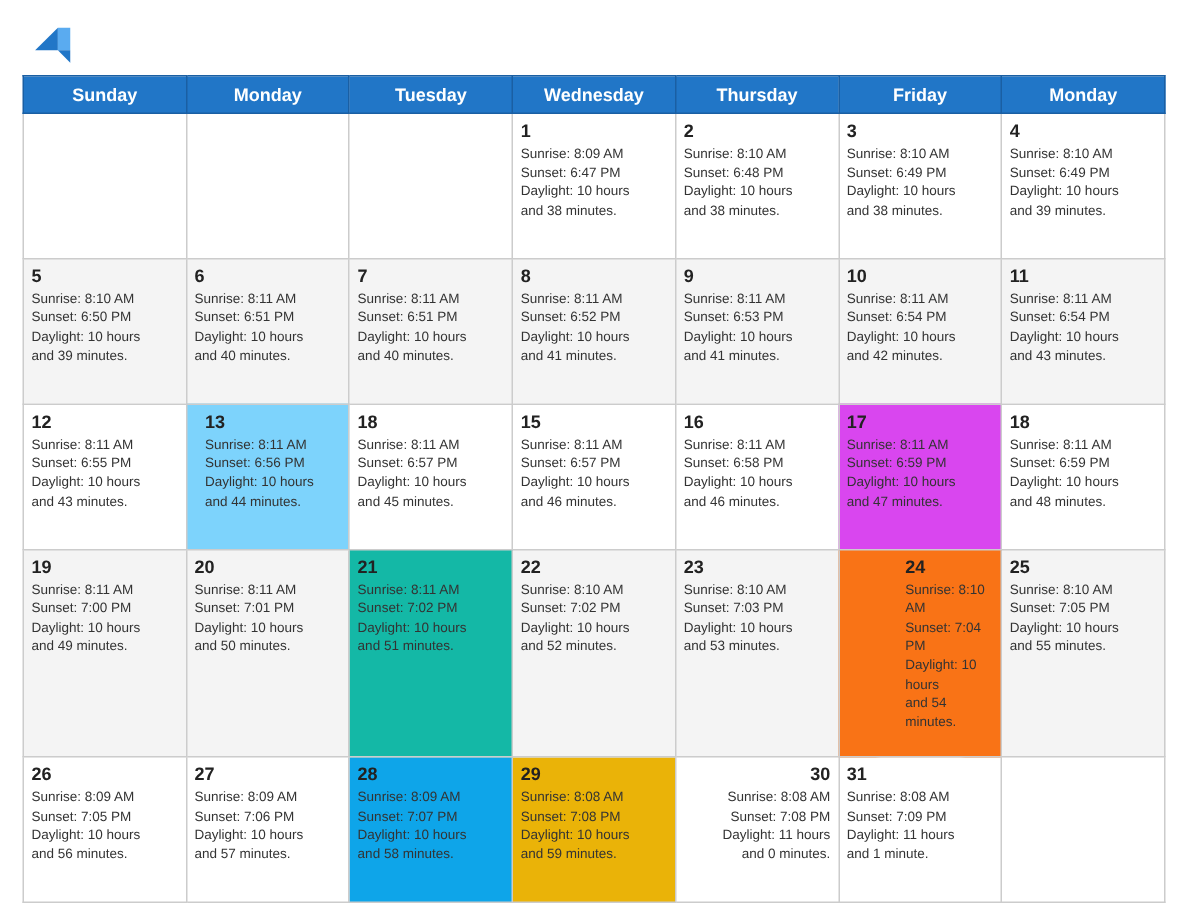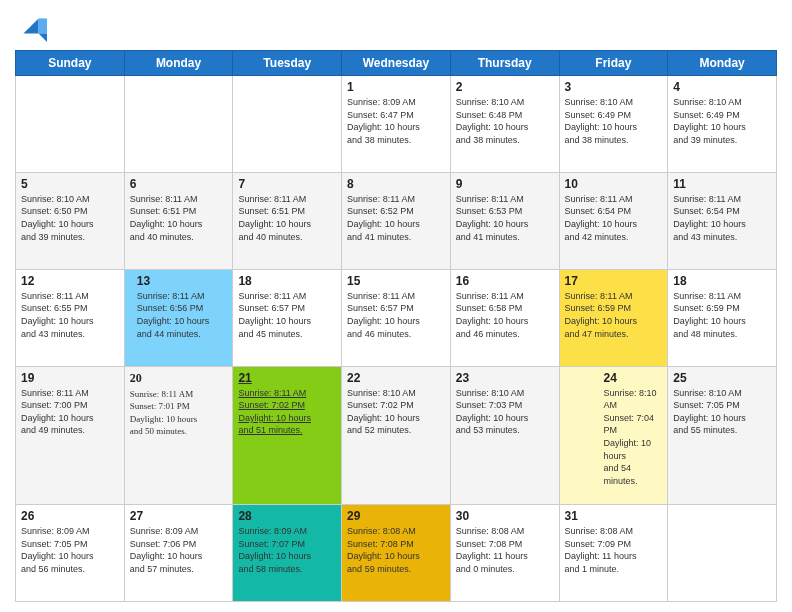--- a/index.html
+++ b/index.html
@@ -190,77 +190,77 @@
             <div class="day-info">Sunrise: 8:11 AM<br>Sunset: 6:57 PM<br>Daylight: 10 hours<br>and 45 minutes.</div>
           </td>
           <td style="background: rgb(255, 255, 255); margin-top: 40px;">
             <span class="day-number">15</span>
             <div class="day-info">Sunrise: 8:11 AM<br>Sunset: 6:57 PM<br>Daylight: 10 hours<br>and 46 minutes.</div>
           </td>
           <td style="background: rgb(255, 255, 255);">
             <span class="day-number">16</span>
             <div class="day-info">Sunrise: 8:11 AM<br>Sunset: 6:58 PM<br>Daylight: 10 hours<br>and 46 minutes.</div>
           </td>
-          <td style="background: #fde047;">
+          <td style="background: #d946ef;">
             <span class="day-number">17</span>
             <div class="day-info">Sunrise: 8:11 AM<br>Sunset: 6:59 PM<br>Daylight: 10 hours<br>and 47 minutes.</div>
           </td>
           <td style="background: rgb(255, 255, 255);">
             <span class="day-number">18</span>
             <div class="day-info">Sunrise: 8:11 AM<br>Sunset: 6:59 PM<br>Daylight: 10 hours<br>and 48 minutes.</div>
           </td>
         </tr>
         <tr>
           <td style="background: rgb(244, 244, 244);">
             <span class="day-number">19</span>
             <div class="day-info">Sunrise: 8:11 AM<br>Sunset: 7:00 PM<br>Daylight: 10 hours<br>and 49 minutes.</div>
           </td>
-          <td style="background: rgb(244, 244, 244); font-family: Liberation Serif, serif;">
+          <td style="background: rgb(244, 244, 244);">
             <span class="day-number">20</span>
             <div class="day-info">Sunrise: 8:11 AM<br>Sunset: 7:01 PM<br>Daylight: 10 hours<br>and 50 minutes.</div>
           </td>
-          <td style="background: #84cc16; text-decoration: underline;">
+          <td style="background: #14b8a6;">
             <span class="day-number">21</span>
             <div class="day-info">Sunrise: 8:11 AM<br>Sunset: 7:02 PM<br>Daylight: 10 hours<br>and 51 minutes.</div>
           </td>
           <td style="background: rgb(244, 244, 244);">
             <span class="day-number">22</span>
             <div class="day-info">Sunrise: 8:10 AM<br>Sunset: 7:02 PM<br>Daylight: 10 hours<br>and 52 minutes.</div>
           </td>
           <td style="background: rgb(244, 244, 244);">
             <span class="day-number">23</span>
             <div class="day-info">Sunrise: 8:10 AM<br>Sunset: 7:03 PM<br>Daylight: 10 hours<br>and 53 minutes.</div>
           </td>
-          <td style="background: #fef9c3; padding-left: 44px;">
+          <td style="background: #f97316; padding-left: 44px;">
             <span class="day-number">24</span>
             <div class="day-info">Sunrise: 8:10 AM<br>Sunset: 7:04 PM<br>Daylight: 10 hours<br>and 54 minutes.</div>
           </td>
           <td style="background: rgb(244, 244, 244); margin-left: 48px;">
             <span class="day-number">25</span>
             <div class="day-info">Sunrise: 8:10 AM<br>Sunset: 7:05 PM<br>Daylight: 10 hours<br>and 55 minutes.</div>
           </td>
         </tr>
         <tr>
           <td style="background: rgb(255, 255, 255);">
             <span class="day-number">26</span>
             <div class="day-info">Sunrise: 8:09 AM<br>Sunset: 7:05 PM<br>Daylight: 10 hours<br>and 56 minutes.</div>
           </td>
           <td style="background: rgb(255, 255, 255);">
             <span class="day-number">27</span>
             <div class="day-info">Sunrise: 8:09 AM<br>Sunset: 7:06 PM<br>Daylight: 10 hours<br>and 57 minutes.</div>
           </td>
-          <td style="background: #14b8a6; margin-left: 12px;">
+          <td style="background: #0ea5e9; margin-left: 12px;">
             <span class="day-number">28</span>
             <div class="day-info">Sunrise: 8:09 AM<br>Sunset: 7:07 PM<br>Daylight: 10 hours<br>and 58 minutes.</div>
           </td>
           <td style="background: #eab308;">
             <span class="day-number">29</span>
             <div class="day-info">Sunrise: 8:08 AM<br>Sunset: 7:08 PM<br>Daylight: 10 hours<br>and 59 minutes.</div>
           </td>
-          <td style="background: rgb(255, 255, 255);">
+          <td style="background: rgb(255, 255, 255); text-align: right;">
             <span class="day-number">30</span>
             <div class="day-info">Sunrise: 8:08 AM<br>Sunset: 7:08 PM<br>Daylight: 11 hours<br>and 0 minutes.</div>
           </td>
           <td style="background: rgb(255, 255, 255); border-radius: 28px;">
             <span class="day-number">31</span>
             <div class="day-info">Sunrise: 8:08 AM<br>Sunset: 7:09 PM<br>Daylight: 11 hours<br>and 1 minute.</div>
           </td>
           <td class="empty-cell"></td>
         </tr>
       </tbody>

